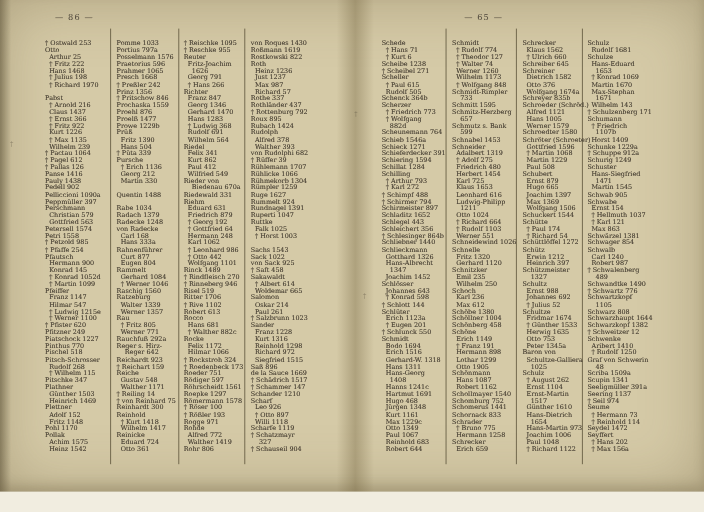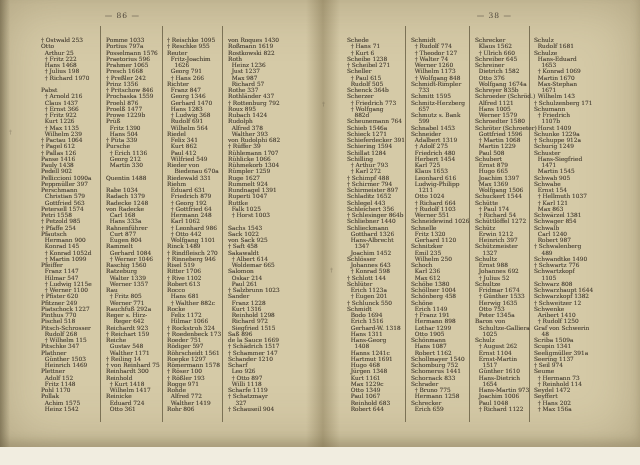--- a/index.html
+++ b/index.html
@@ -16,21 +16,21 @@
   }
   .paper-edge-left{
     position:absolute;left:0;top:0;width:10px;height:447px;
     background:linear-gradient(90deg,rgba(80,70,45,.45),rgba(80,70,45,0));
   }
   .gutter{
     position:absolute;left:306px;top:0;width:34px;height:447px;
     background:linear-gradient(90deg,rgba(120,105,65,0),rgba(110,95,58,.38) 50%,rgba(120,105,65,0));
   }
   .page-header{
-    position:absolute;top:11px;width:90px;text-align:right;
+    position:absolute;top:11px;width:90px;text-align:left;
     font-size:7.5px;letter-spacing:1px;color:#4e463a;
   }
   #header-left{left:50px;}
   #header-right{left:422px;}
   .col{
     position:absolute;top:37px;
     white-space:pre;
     font-size:5.85px;line-height:6.25px;
     color:#4b4336;
     text-shadow:0 0 .4px rgba(75,67,54,.55);
@@ -50,21 +50,21 @@
 </style>
 </head>
 <body>
 
 <div class="scan">
   <div class="paper"></div>
   <div class="paper-edge-left"></div>
   <div class="gutter"></div>
 
   <div class="page-header" id="header-left">— 86 —</div>
-  <div class="page-header" id="header-right">— 38 —</div>
+  <div class="page-header" id="header-right">— 65 —</div>
 
   <div class="vrule" style="left:100px"></div>
   <div class="vrule" style="left:162px"></div>
   <div class="vrule" style="left:222px"></div>
 
   <div class="vrule" style="left:405px"></div>
   <div class="vrule" style="left:469px"></div>
   <div class="vrule" style="left:529px"></div>
 
   <div id="columns-host">

